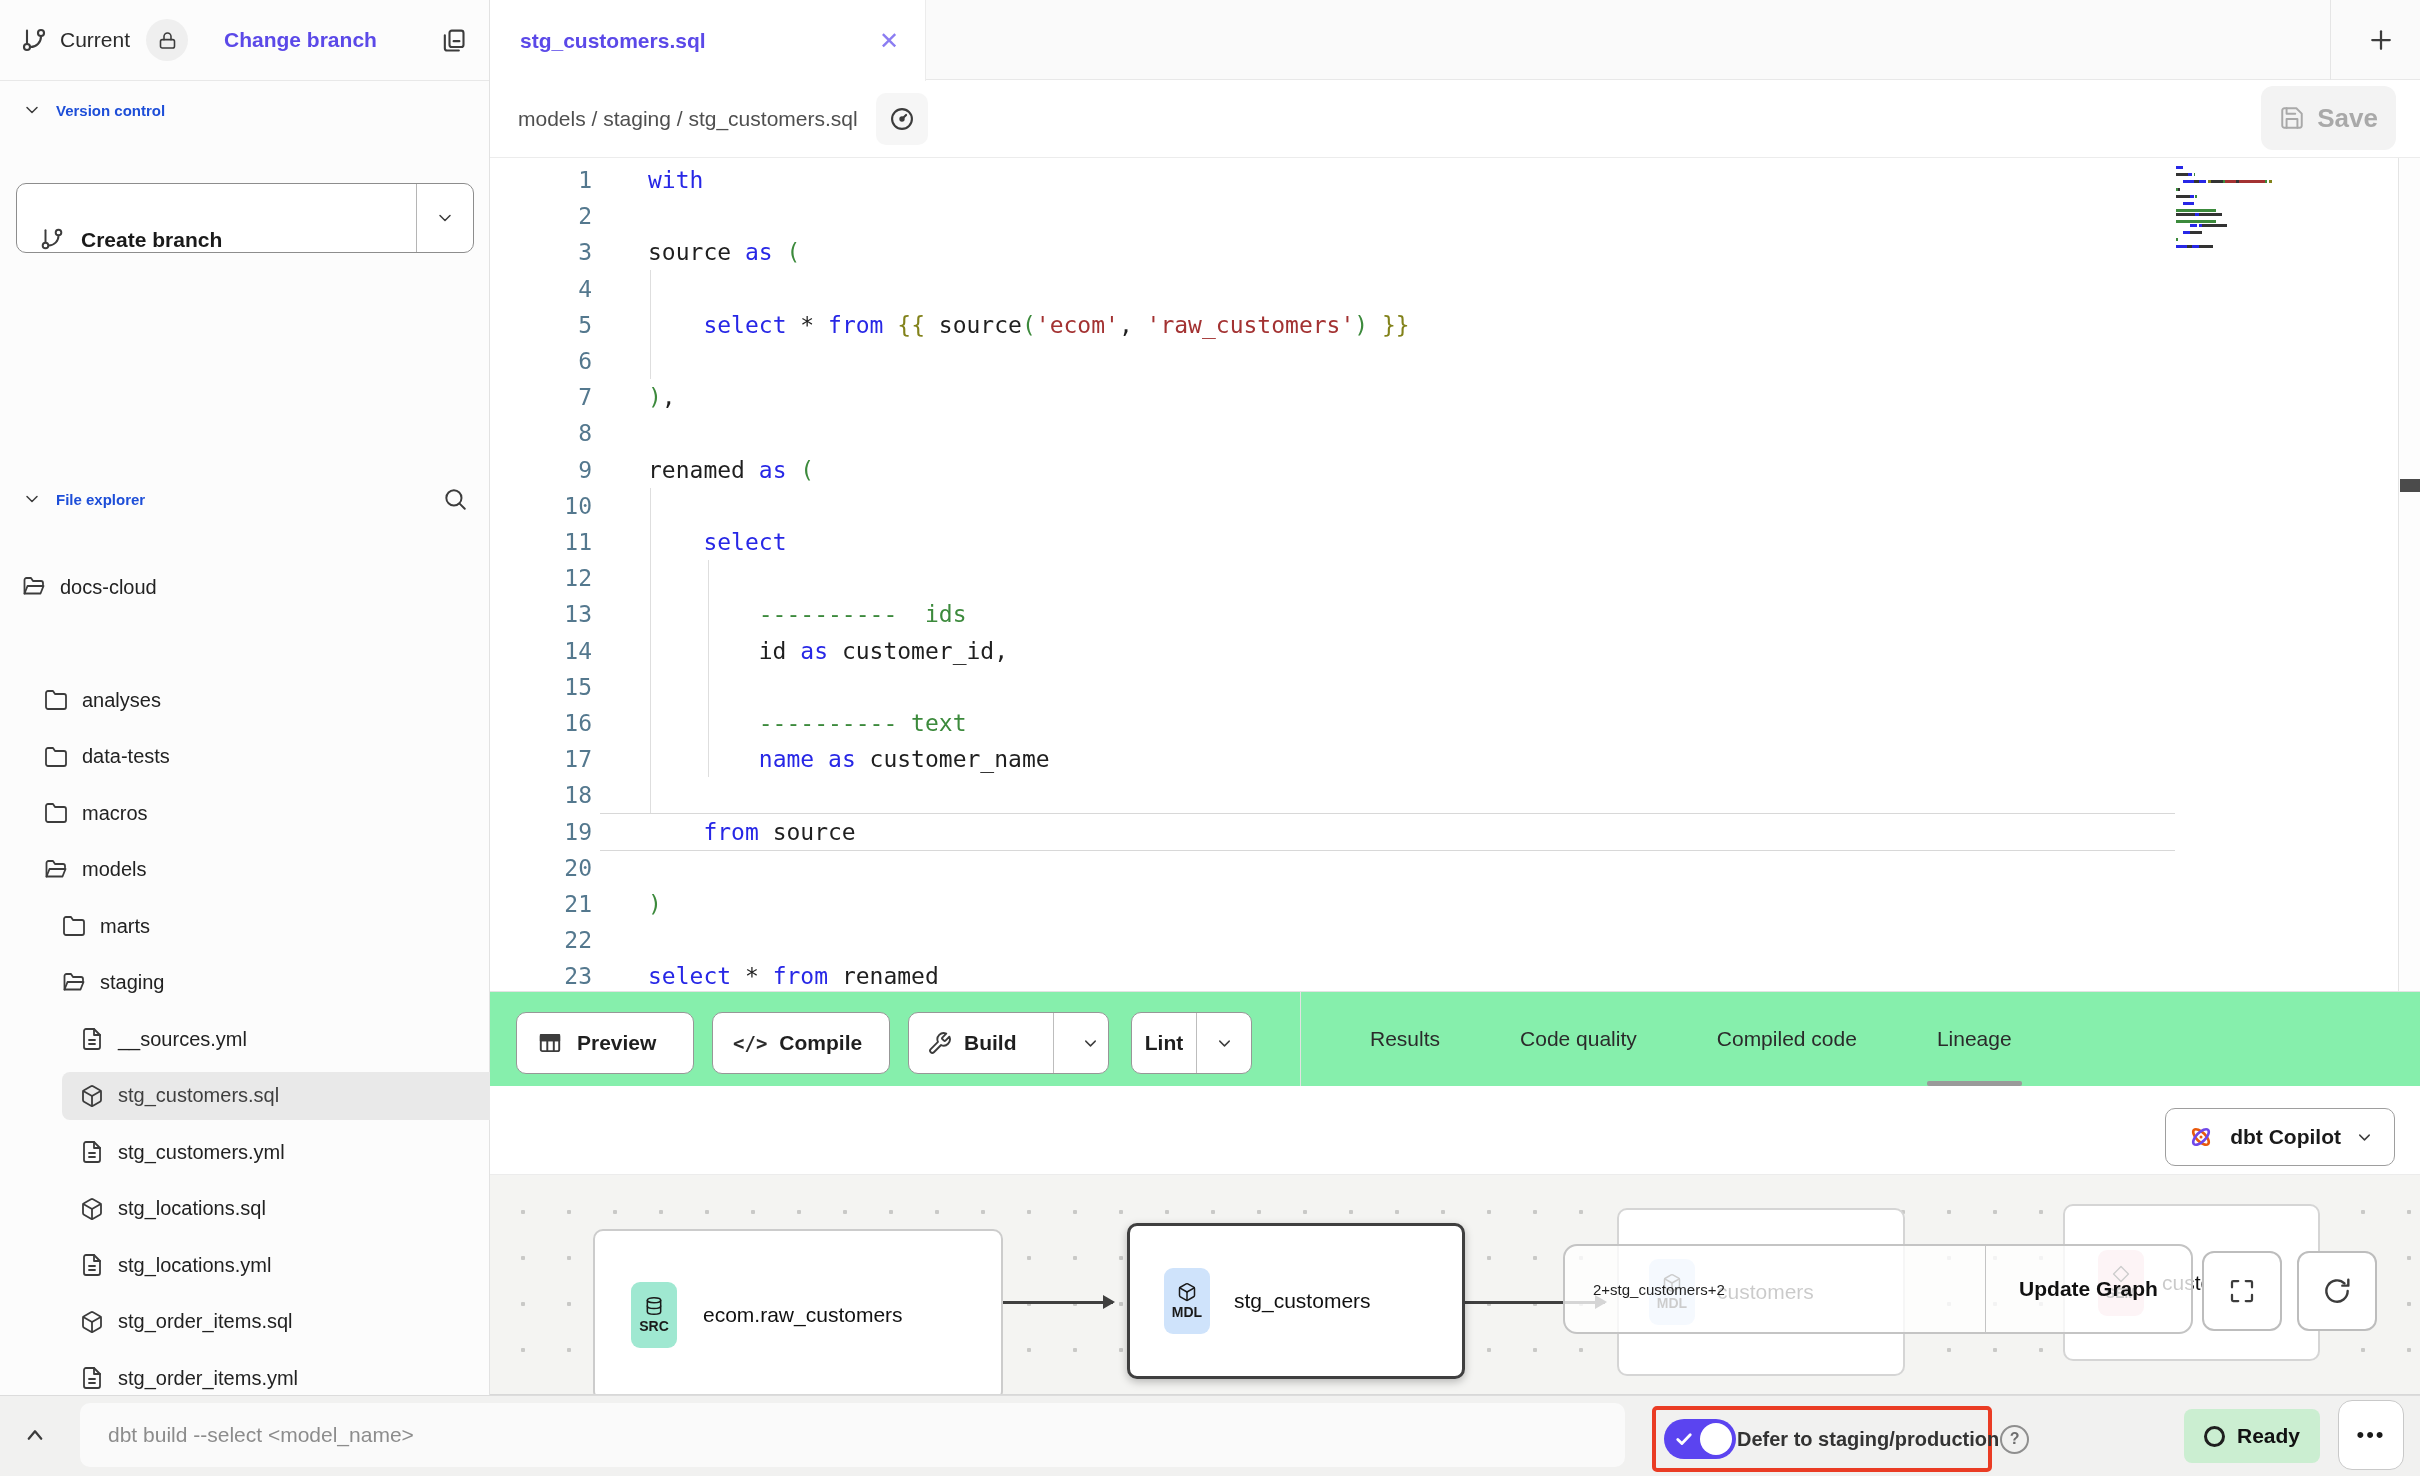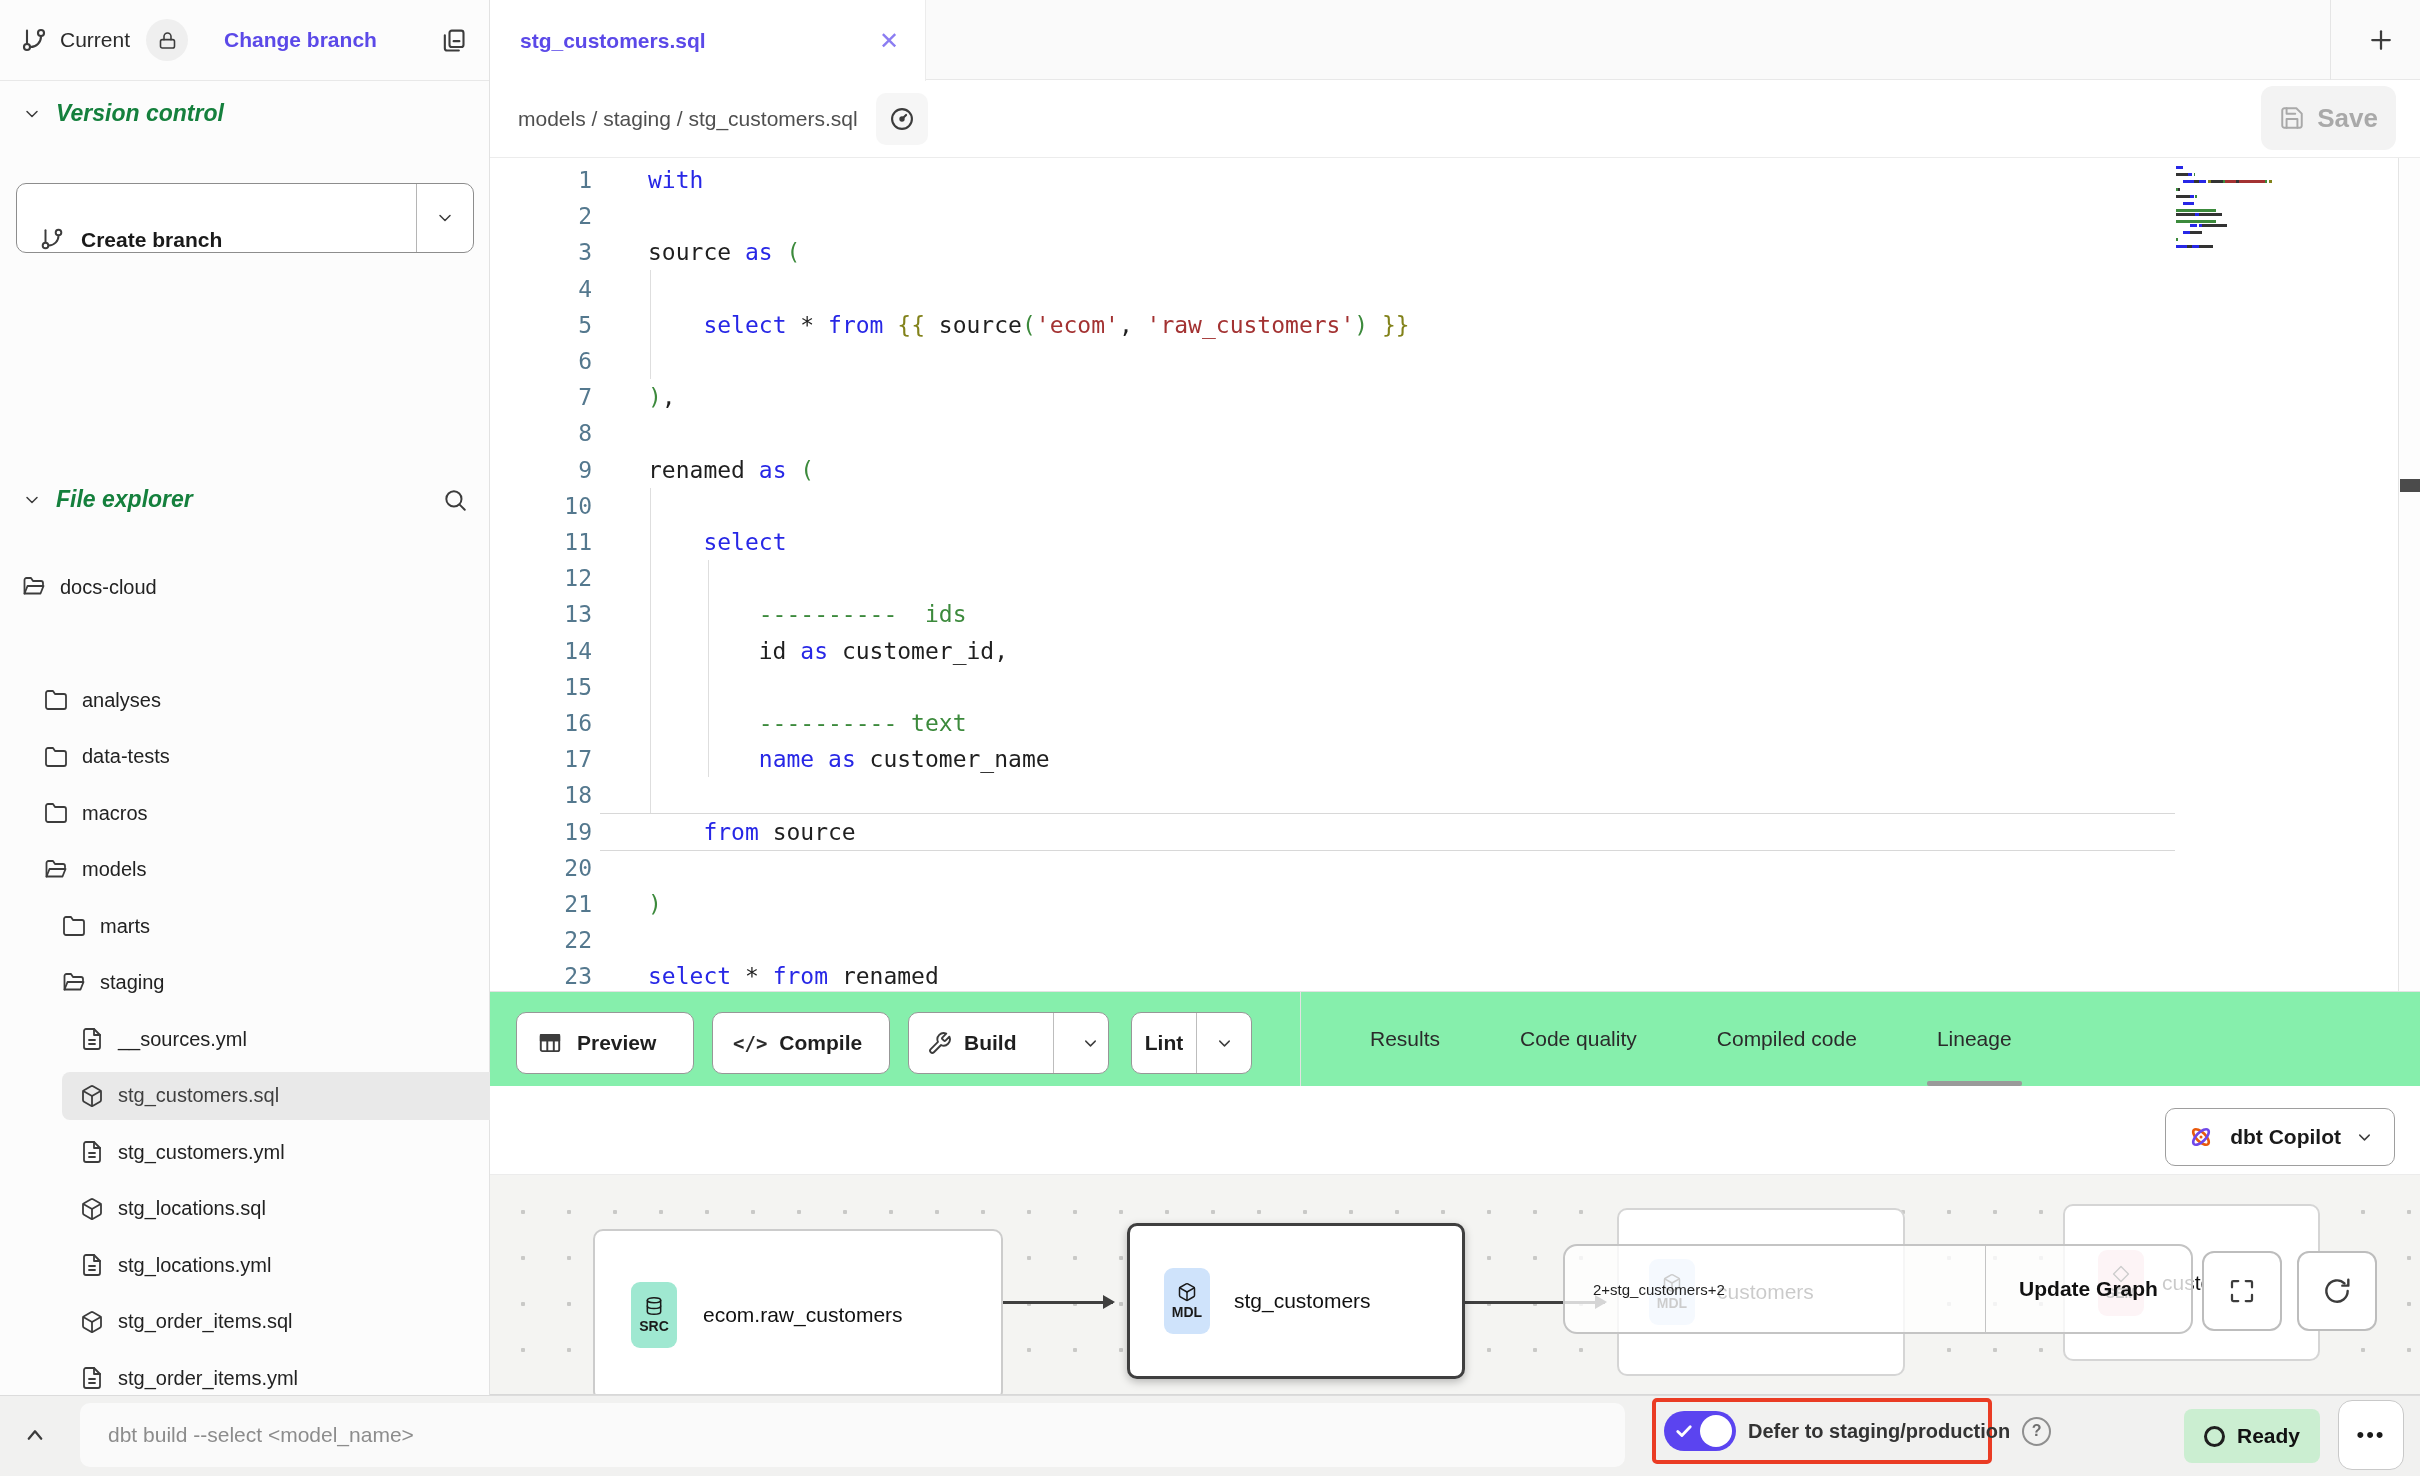--- a/index.html
+++ b/index.html
@@ -14,21 +14,21 @@
   #sb-top{position:absolute;left:0;top:0;width:100%;height:80px;border-bottom:1px solid #e8e8e8;
           display:flex;align-items:center;}
   #sb-top .branch-icon{margin-left:20px;}
   #sb-top .current-label{margin-left:12px;font-size:21px;color:#2b2b2b;}
   .lock-circle{margin-left:16px;width:42px;height:42px;border-radius:50%;background:#efefef;
                display:flex;align-items:center;justify-content:center;}
   .change-branch{margin-left:36px;font-size:21px;font-weight:600;color:#5b49e8;cursor:pointer;}
   .copy-btn{margin-left:auto;margin-right:22px;}
 
   .section-head{position:absolute;left:0;display:flex;align-items:center;gap:14px;padding-left:22px;}
-  .section-title{font-size:23px;font-weight:700;color:#15803d;font-style:italic;}
+  .section-title{font-size:15px;font-weight:700;color:#1d4ed8;}
   #vc-head{top:100px;}
   #fe-head{top:486px;width:446px;}
   #fe-search{margin-left:auto;}
 
   #create-branch{position:absolute;left:16px;top:183px;width:458px;height:70px;box-sizing:border-box;
                  border:1.5px solid #8d8d8d;border-radius:10px;background:#fff;display:flex;align-items:center;}
   #create-branch .main{flex:1;display:flex;align-items:flex-end;gap:16px;padding-left:22px;height:100%;
                        border-right:1px solid #b5b5b5;}
   #create-branch .label{font-size:21px;font-weight:600;color:#1a1a1a;}
   #create-branch .dd{width:56px;display:flex;align-items:center;justify-content:center;}
@@ -149,22 +149,22 @@
   #fullscreen-btn{left:1712px;} #refresh-btn{left:1807px;}
 
   
   #bottombar{position:absolute;left:0;top:1395px;width:2420px;height:81px;background:#f1f1f0;
              border-top:1px solid #dcdcdc;box-sizing:border-box;}
   #bb-collapse{position:absolute;left:20px;top:24px;cursor:pointer;}
   #command-input{position:absolute;left:80px;top:7px;width:1545px;height:64px;box-sizing:border-box;border:none;
         background:#fafafa;border-radius:10px;padding-left:28px;font-size:21px;color:#2b2b2b;outline:none;
         font-family:"Liberation Sans",sans-serif;}
   #command-input::placeholder{color:#8c8c8c;}
-  #defer-box{position:absolute;left:1652px;top:2px;width:340px;height:66px;box-sizing:border-box;
-        border:4px solid #ea3c24;border-radius:5px;display:flex;align-items:center;gap:12px;padding:0 10px 0 8px;}
+  #defer-box{position:absolute;left:1652px;top:10px;width:340px;height:66px;box-sizing:border-box;
+        border:4px solid #ea3c24;border-radius:5px;display:flex;align-items:center;gap:1px;padding:0 10px 0 8px;}
   #defer-toggle{flex:0 0 auto;width:72px;height:40px;border-radius:20px;background:#5b44f0;position:relative;cursor:pointer;}
   #defer-toggle .knob{position:absolute;right:4px;top:4px;width:32px;height:32px;border-radius:50%;background:#fff;}
   #defer-toggle svg{position:absolute;left:10px;top:10px;}
   #defer-label{font-size:20px;font-weight:600;color:#333;white-space:nowrap;}
   #defer-help{flex:0 0 auto;width:25px;height:25px;border-radius:50%;border:2px solid #8f8f8f;color:#6e6e6e;
         font-size:16px;font-weight:700;display:flex;align-items:center;justify-content:center;cursor:pointer;}
   #ready-badge{position:absolute;right:100px;top:13px;height:54px;padding:0 20px;background:#cbeed1;border-radius:8px;
         display:flex;align-items:center;gap:12px;cursor:pointer;}
   #ready-badge .ring{width:21px;height:21px;border-radius:50%;border:3px solid #1f1f1f;box-sizing:border-box;}
   #ready-badge .rlabel{font-size:21px;font-weight:700;color:#111;}

